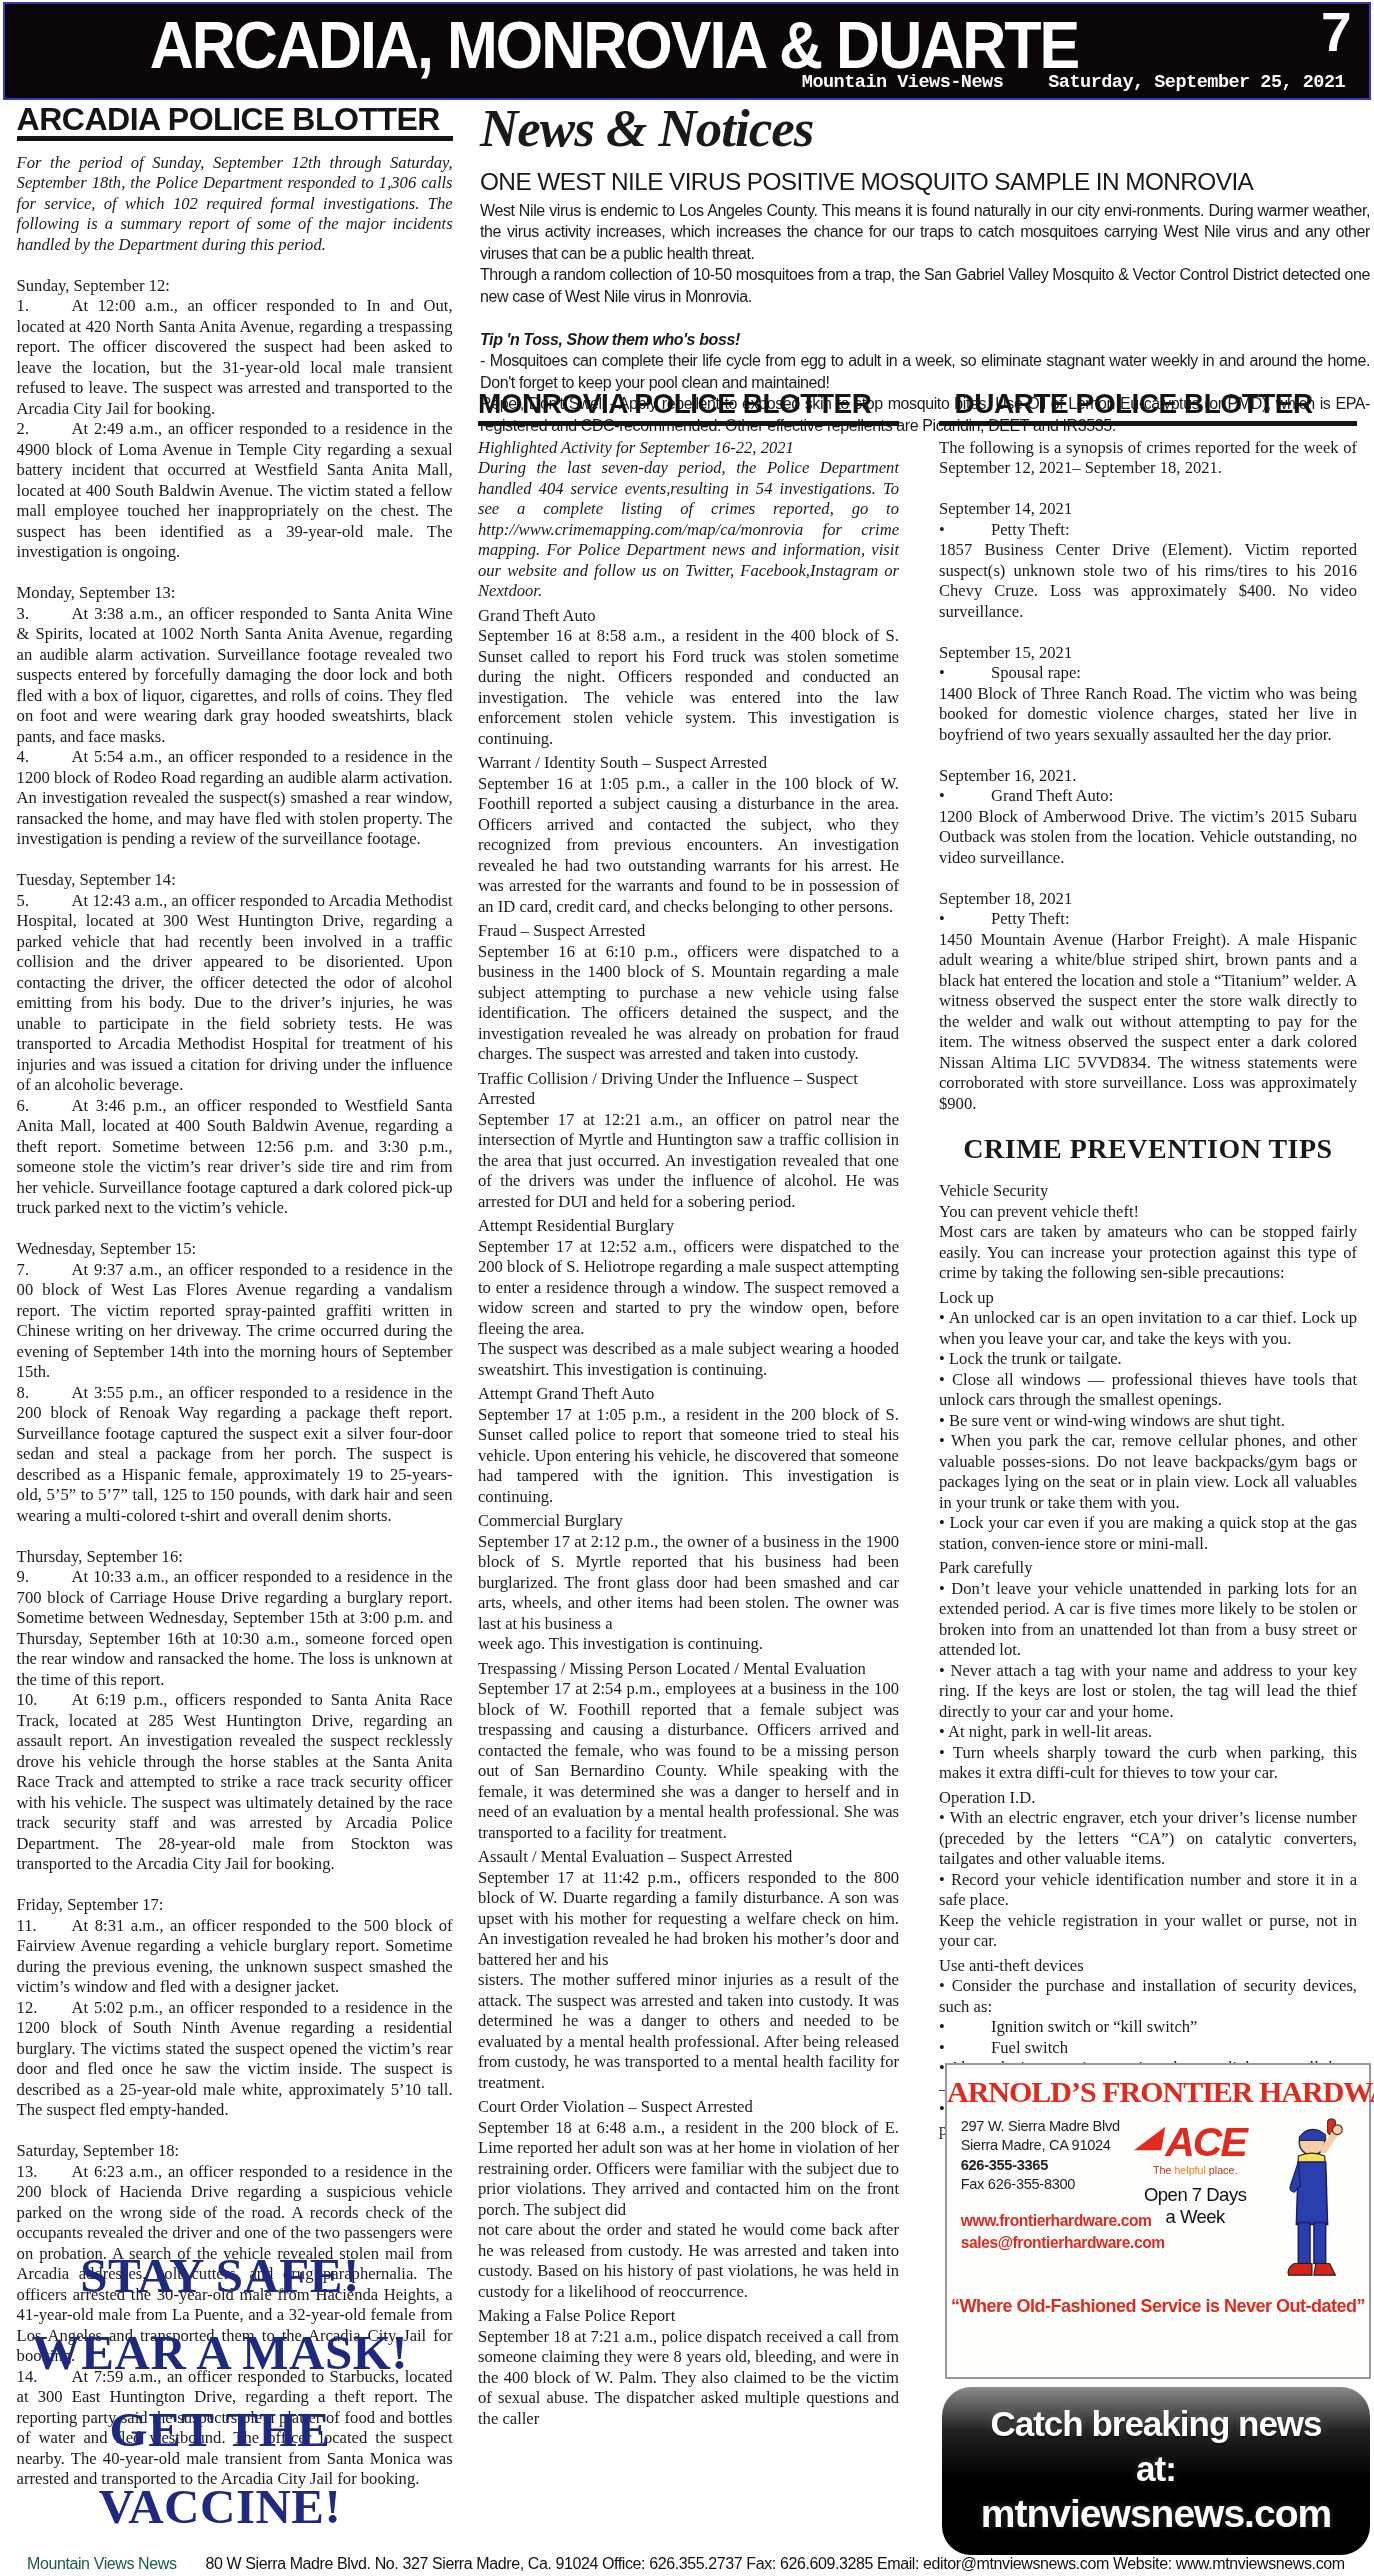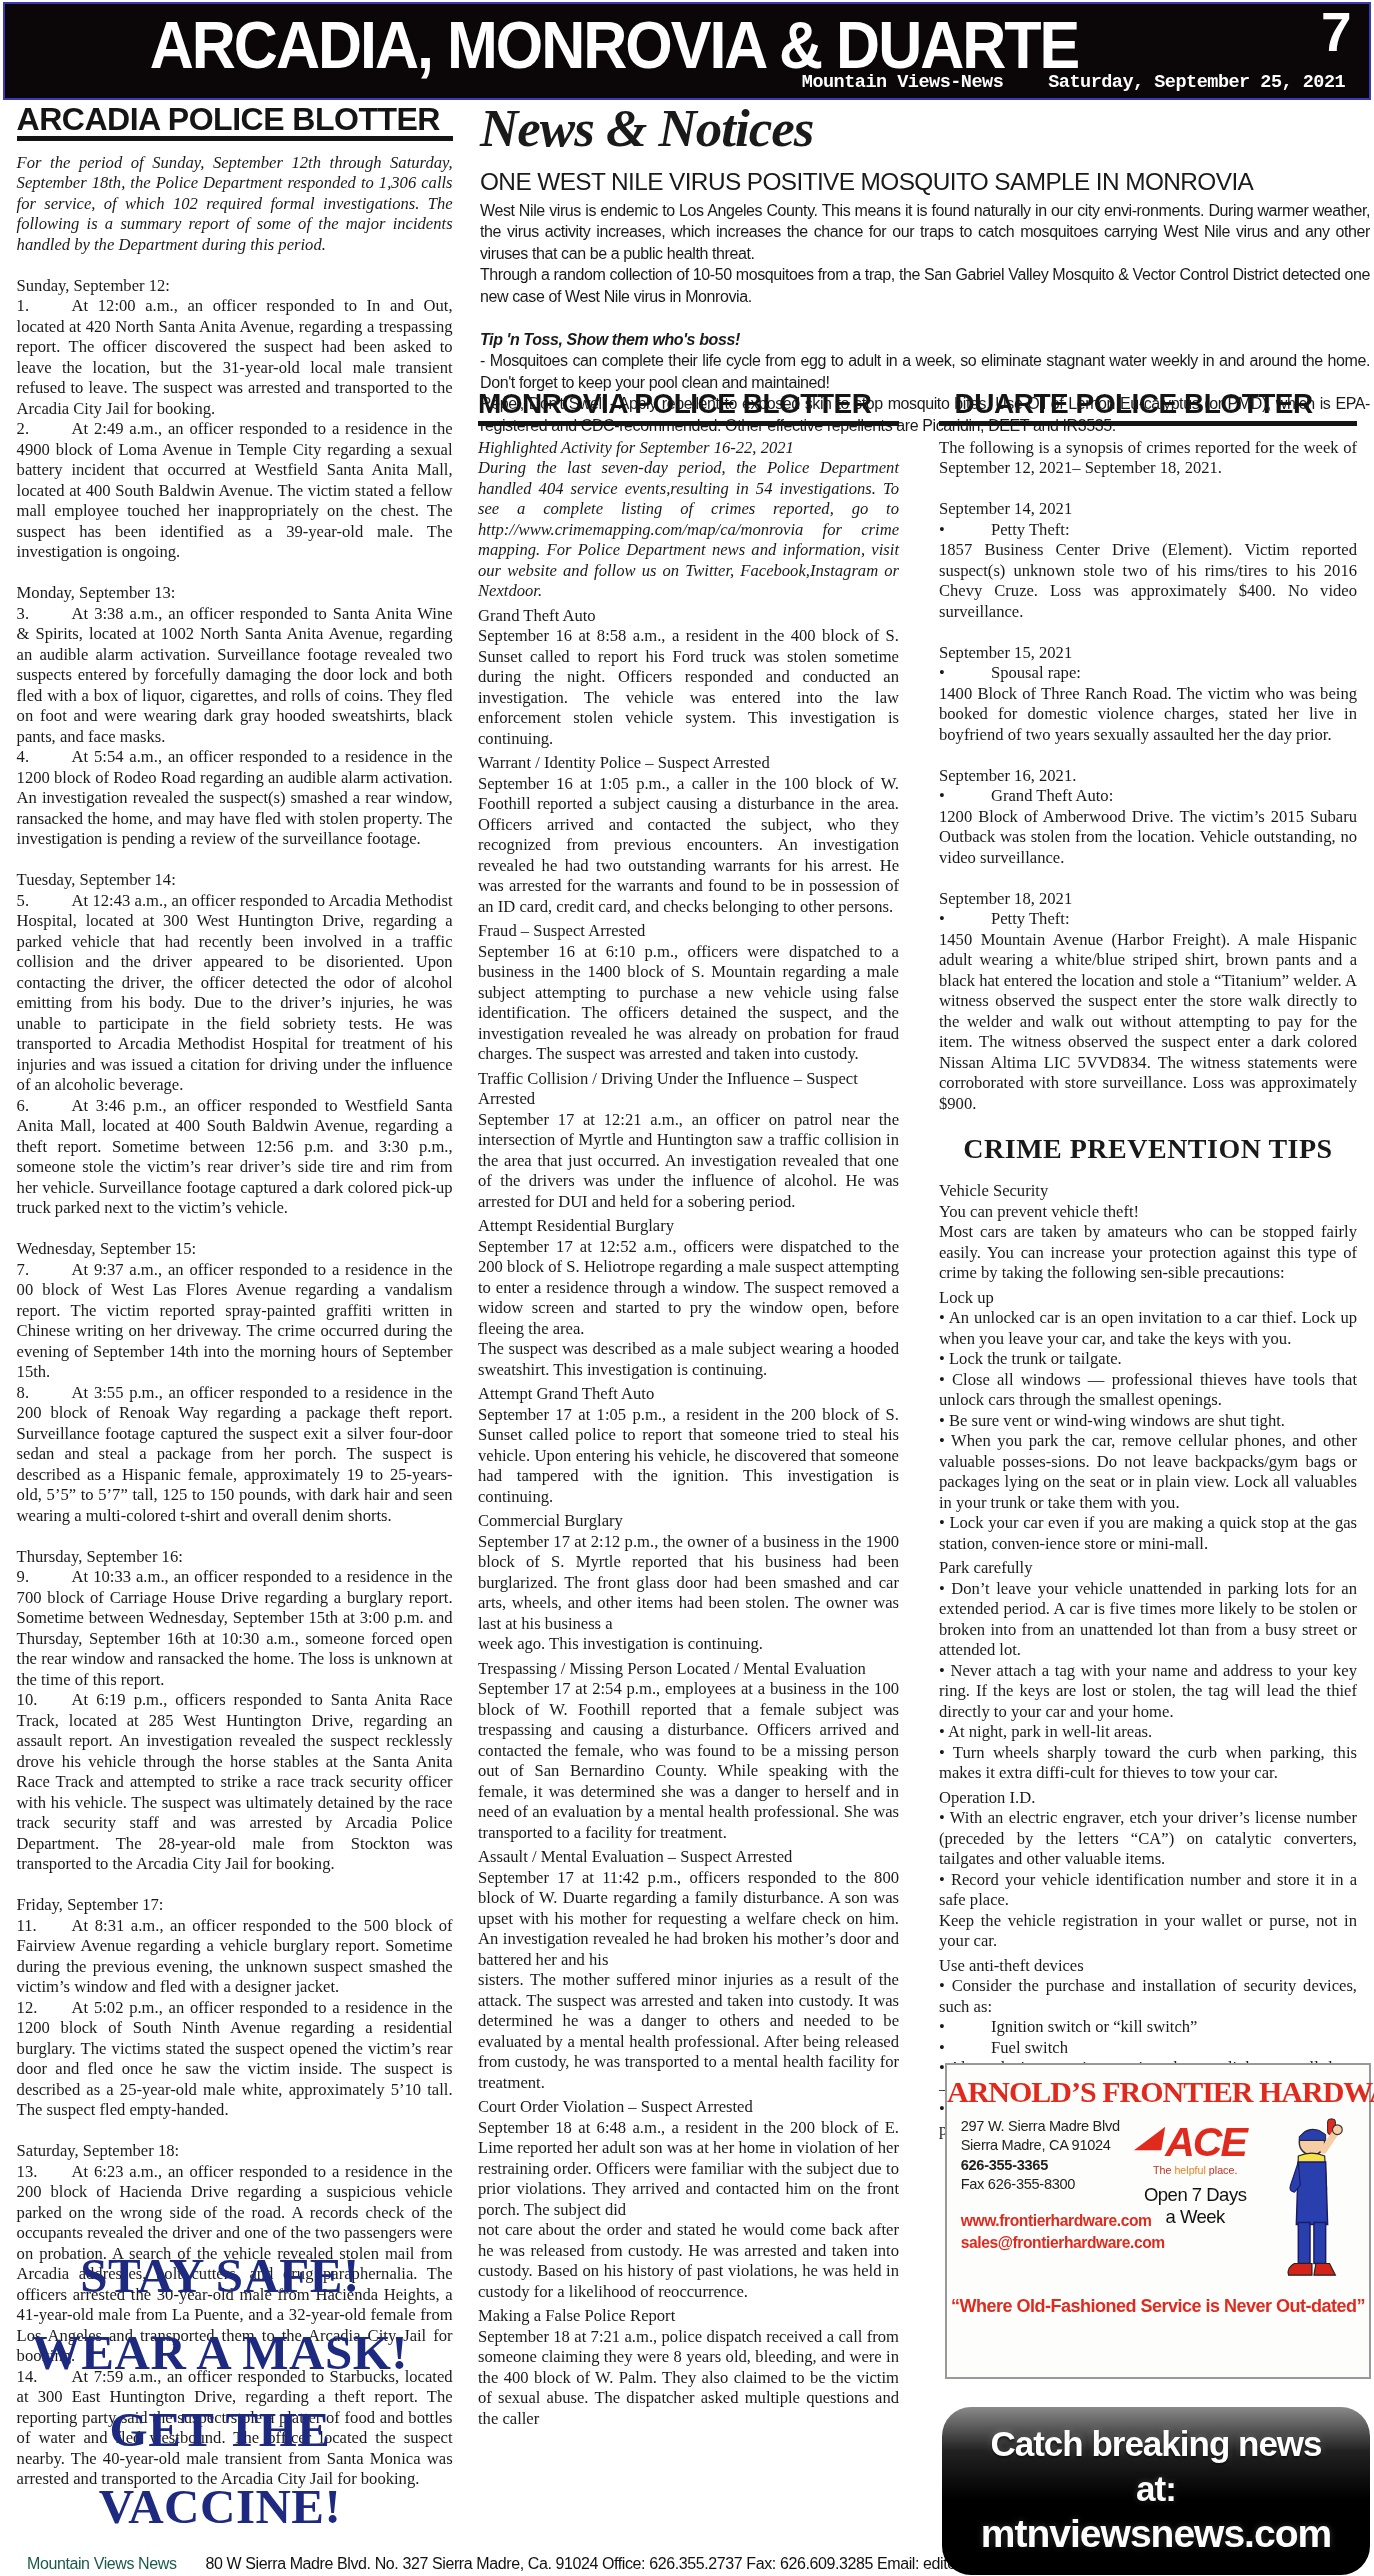--- a/index.html
+++ b/index.html
@@ -77,21 +77,21 @@
   .ad-open{font-size:18.5px;color:#111;margin-top:7.8px;line-height:22.5px;letter-spacing:-0.5px;}
   .ad-man{flex:1;display:flex;justify-content:center;}
   .ad-quote{color:#e02a1e;font-weight:bold;font-size:18px;text-align:center;margin-top:13.7px;
             letter-spacing:-0.5px;}
 
   
   #breaking{position:absolute;left:942px;top:2387px;width:428px;height:168px;border-radius:29px;
             background:linear-gradient(180deg,#8a8a8a 0%,#222 26%,#000 55%,#000 100%);
             color:#fff;font-family:"Liberation Sans",sans-serif;font-weight:bold;text-align:center;
             padding-top:13.7px;box-sizing:border-box;z-index:6;
-            text-shadow:0 2px 3.9px rgba(0,0,0,.9), 0 0 5.9px rgba(255,255,255,.25);margin-top:20px;}
+            text-shadow:0 2px 3.9px rgba(0,0,0,.9), 0 0 5.9px rgba(255,255,255,.25);}
   #breaking div{font-size:35px;line-height:45px;letter-spacing:-1px;}
   #breaking .brk-url{font-size:39px;}
 
   
   .footer{position:absolute;left:0;bottom:0;width:100%;height:23.4px;background:#fff;z-index:5;
           font-family:"Liberation Sans",sans-serif;font-size:16px;letter-spacing:-0.4px;
           padding:2px 14px 0 27px;box-sizing:border-box;white-space:nowrap;}
   .f-paper{color:#1b5a4a;}
   .f-info{color:#111;margin-left:25px;}
 </style>
@@ -153,21 +153,21 @@
   <section class="col" id="col-monrovia">
     <h2 class="blotter-h">MONROVIA POLICE  BLOTTER</h2>
     <div class="rule"></div>
     <div>
         <div class="blk mi">Highlighted Activity for September 16-22, 2021</div>
         <div class="blk mi">During the last seven-day period, the Police Department handled 404 service events,resulting in 54 investigations. To see a complete listing of crimes reported, go to http://www.crimemapping.com/map/ca/monrovia for crime mapping. For Police Department news and information, visit our website and follow us on Twitter, Facebook,Instagram or Nextdoor.</div>
       </div>
     <div>
         <div class="blk t">Grand Theft Auto</div>
         <div class="blk p">September 16 at 8:58 a.m., a resident in the 400 block of S. Sunset called to report his Ford truck was stolen sometime during the night. Officers responded and conducted an investigation. The vehicle was entered into the law enforcement stolen vehicle system.  This investigation is continuing.</div>
-        <div class="blk t">Warrant / Identity Police – Suspect Arrested</div>
+        <div class="blk t">Warrant / Identity South – Suspect Arrested</div>
         <div class="blk p">September 16 at 1:05 p.m., a caller in the 100 block of W. Foothill reported a subject causing a disturbance in the area. Officers arrived and contacted the subject, who they recognized from previous encounters. An investigation revealed he had two outstanding warrants for his arrest. He was arrested for the warrants and found to be in possession of an ID card, credit card, and checks belonging to other persons.</div>
         <div class="blk t">Fraud – Suspect Arrested</div>
         <div class="blk p">September 16 at 6:10 p.m., officers were dispatched to a business in the 1400 block of S. Mountain regarding a male subject attempting to purchase a new vehicle using false identification. The officers detained the suspect, and the investigation revealed he was already on probation for fraud charges. The suspect was arrested and taken into custody.</div>
         <div class="blk t">Traffic Collision / Driving Under the Influence – Suspect Arrested</div>
         <div class="blk p">September 17 at 12:21 a.m., an officer on patrol near the intersection of Myrtle and Huntington saw a traffic collision in the area that just occurred. An investigation revealed that one of the drivers was under the influence of alcohol. He was arrested for DUI and held for a sobering period.</div>
         <div class="blk t">Attempt Residential Burglary</div>
         <div class="blk p">September 17 at 12:52 a.m., officers were dispatched to the 200 block of S. Heliotrope regarding a male suspect attempting to enter a residence through a window. The suspect removed a widow screen and started to pry the window open, before fleeing the area.</div>
         <div class="blk p">The suspect was described as a male subject wearing a hooded sweatshirt. This investigation is continuing.</div>
         <div class="blk t">Attempt Grand Theft Auto</div>
         <div class="blk p">September 17 at 1:05 p.m., a resident in the 200 block of S. Sunset called police to report that someone tried to steal his vehicle. Upon entering his vehicle, he discovered that someone had tampered with the ignition. This investigation is continuing.</div>

